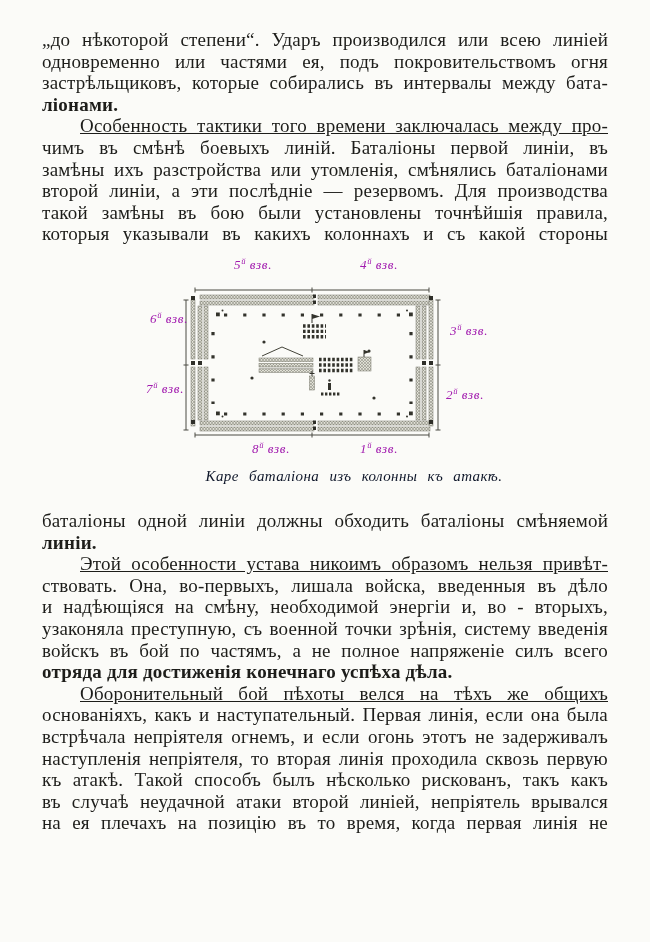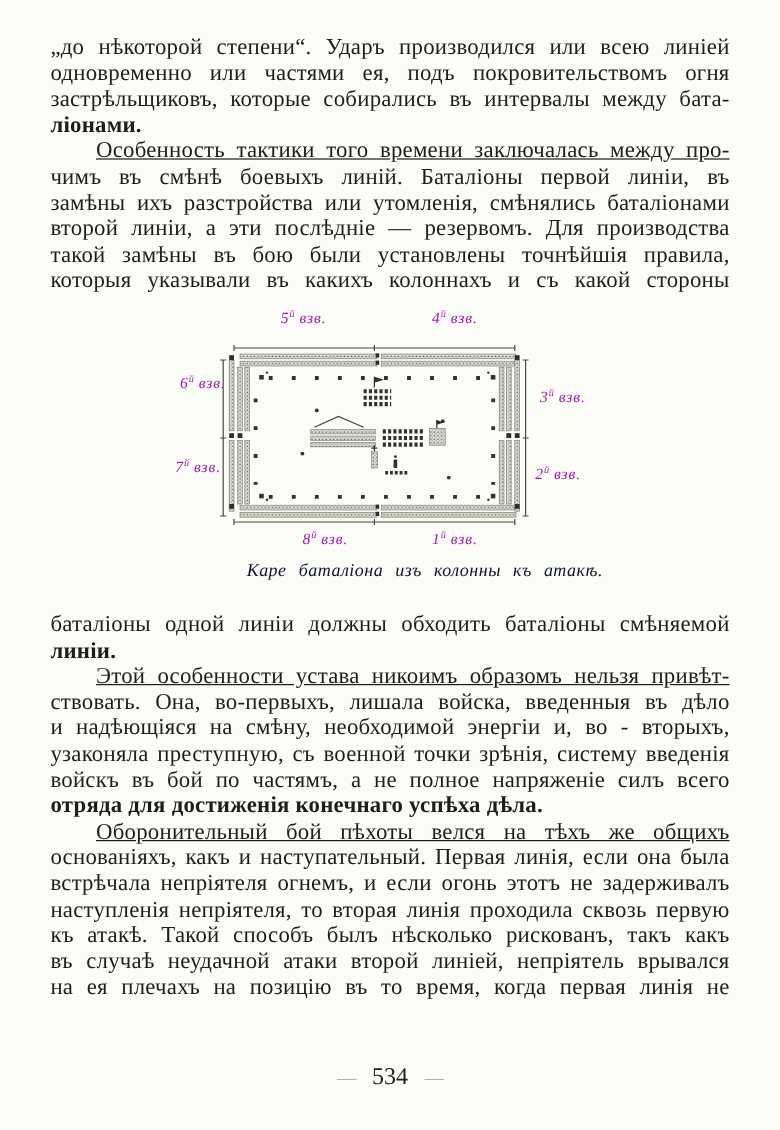--- a/index.html
+++ b/index.html
@@ -240,17 +240,14 @@
       <div class="line end">отряда для достиженія конечнаго успѣха дѣла.</div>
       <div class="line ind">Оборонительный бой пѣхоты велся на тѣхъ же общихъ</div>
       <div class="line">основаніяхъ, какъ и наступательный. Первая линія, если она была</div>
       <div class="line">встрѣчала непріятеля огнемъ, и если огонь этотъ не задерживалъ</div>
       <div class="line">наступленія непріятеля, то вторая линія проходила сквозь первую</div>
       <div class="line">къ атакѣ. Такой способъ былъ нѣсколько рискованъ, такъ какъ</div>
       <div class="line">въ случаѣ неудачной атаки второй линіей, непріятель врывался</div>
       <div class="line">на ея плечахъ на позицію въ то время, когда первая линія не</div>
     </div>
 
-  <div class="pagenum">
-    <span class="dash">—</span><span>534</span><span class="dash">—</span>
-  </div>
 
 </div>
 
 </body></html>

